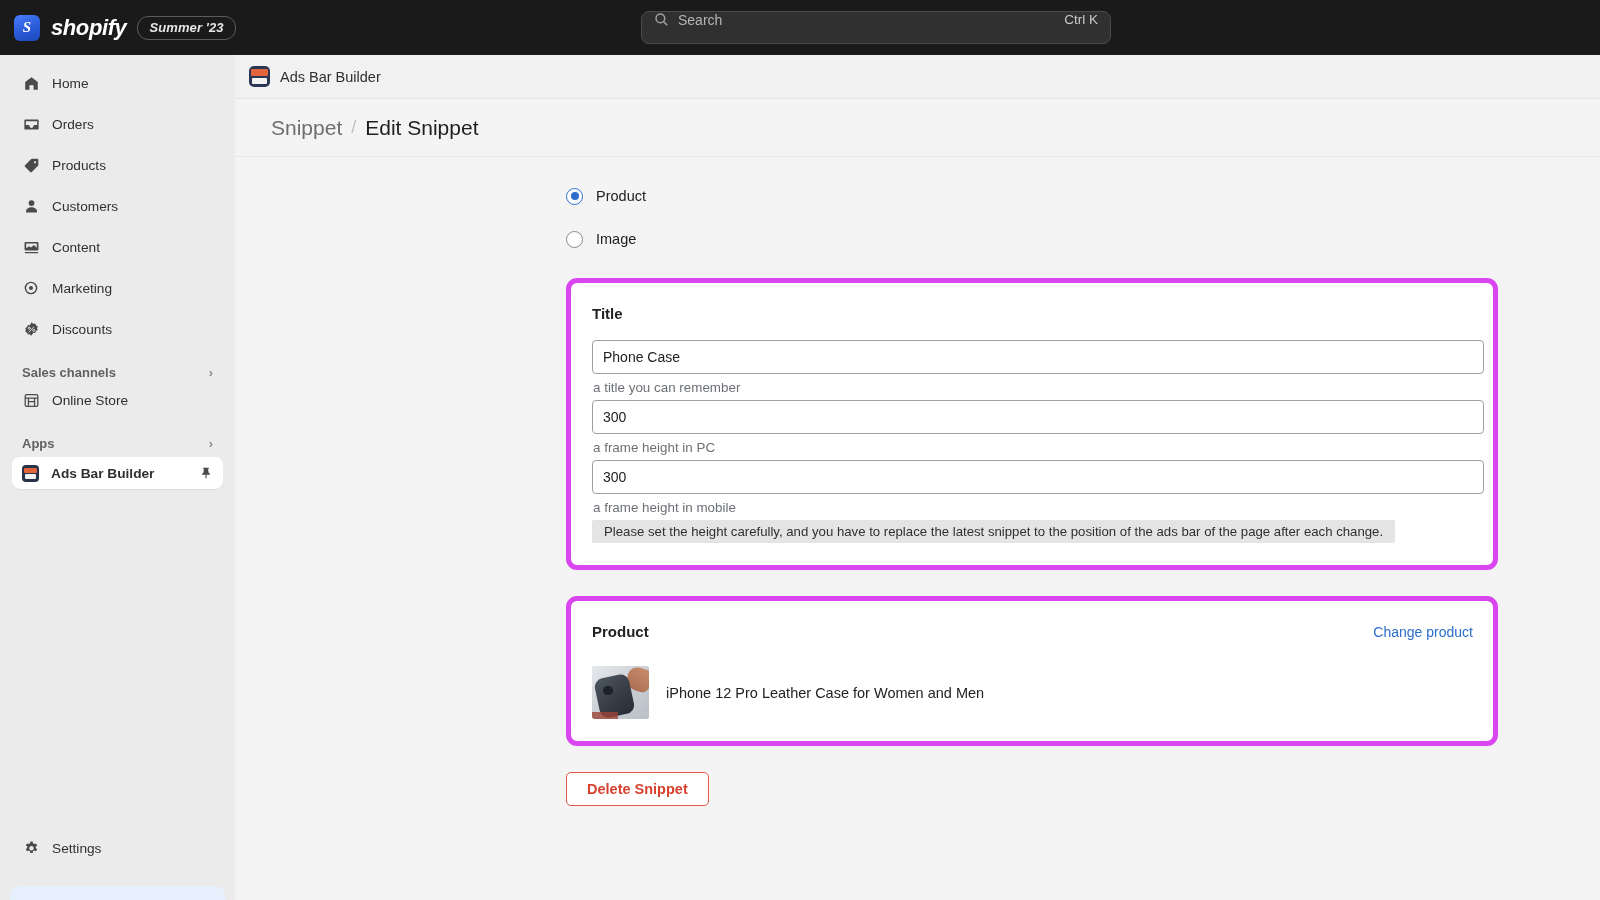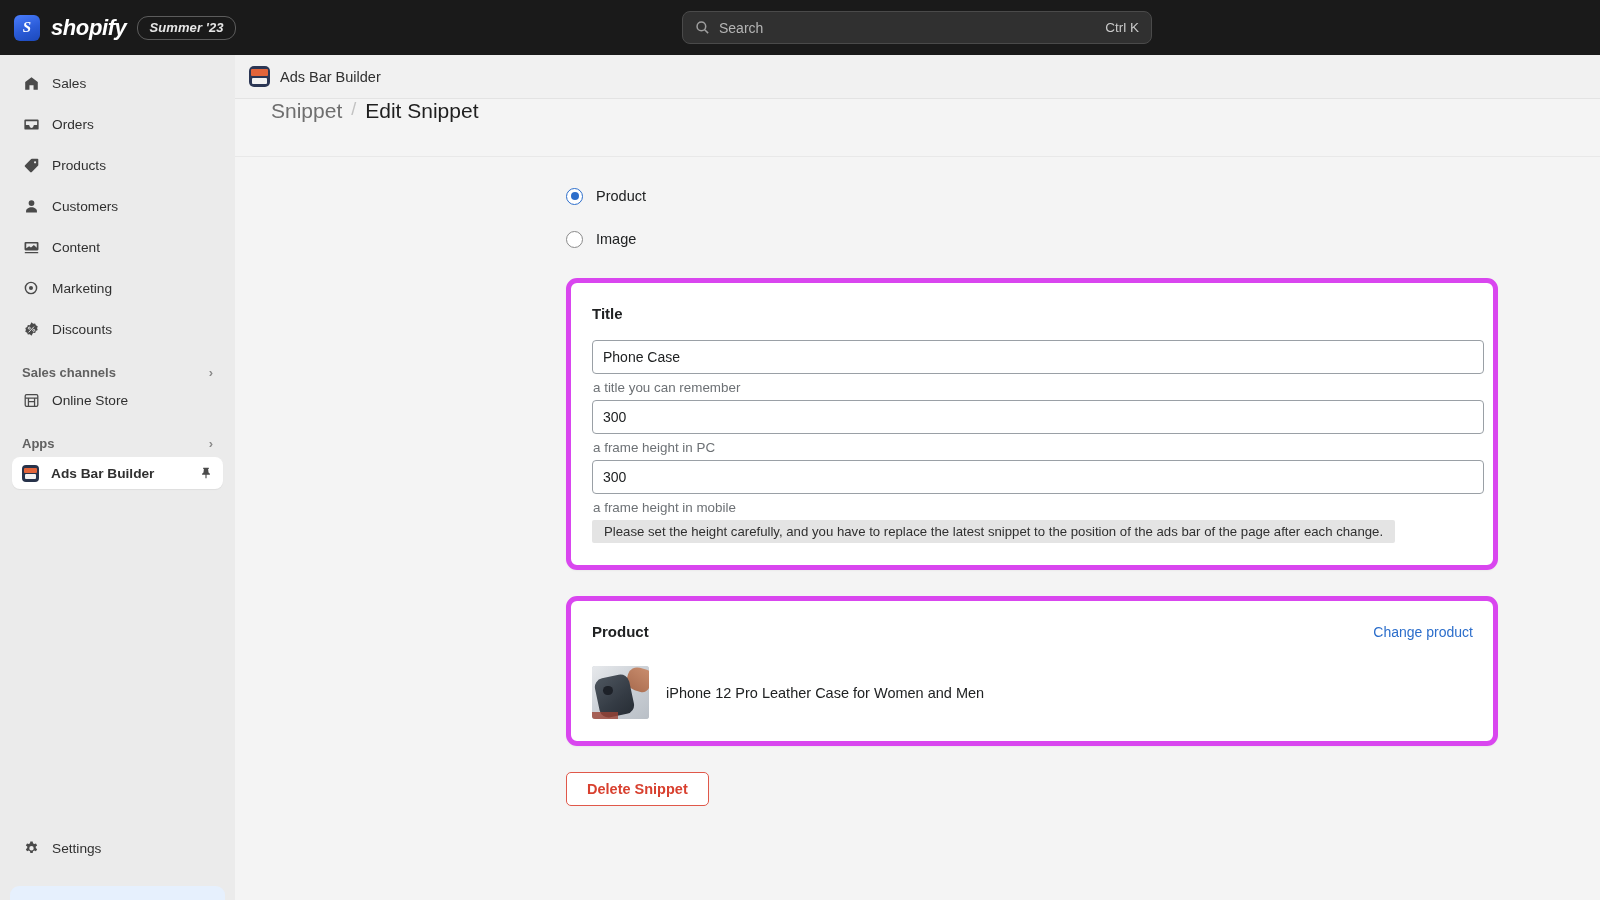--- a/index.html
+++ b/index.html
@@ -33,25 +33,25 @@
     color: #fff; font-size: 22px; font-weight: bold; font-style: italic;
     letter-spacing: -.4px;
   }
   .season-pill {
     border: 1px solid #5c5c5c; border-radius: 11px;
     padding: 3px 11px 4px; color: #e6e6e6;
     font-size: 13px; font-style: italic; font-weight: bold;
     letter-spacing: .1px;
   }
   .searchwrap {
-    position: absolute; left: 682px; top: 11px;
+    position: absolute; left: 641px; top: 11px;
     width: 470px; height: 33px;
     background: #303030; border: 1px solid #4a4a4a;
     border-radius: 8px;
-    display: flex; align-items: center; padding: 0 12px;
+    display: flex; align-items: flex-start; padding: 0 12px;
   }
   .search-ico { width: 15px; height: 15px; flex: none; opacity: .75; }
   .search-ico svg { display: block; }
   .search-ph { color: #b5b5b5; font-size: 14px; margin-left: 9px; flex: 1; }
   .search-kbd { color: #c9c9c9; font-size: 13.5px; }
 
   
   .sidebar {
     position: absolute; top: 55px; left: 0;
     width: 235px; height: 845px;
@@ -128,21 +128,21 @@
     content:""; position:absolute; left:2px; right:2px; top:3px; height:7px;
     background:#e2643a; border-radius:1px;
   }
   .app-header-ico::after {
     content:""; position:absolute; left:3px; right:3px; bottom:3px; height:6px;
     background:#f2f2f2; border-radius:1px;
   }
   .app-header-title { font-size: 14.5px; color: #303030; }
 
   .crumbbar {
-    height: 58px; display: flex; align-items: flex-start;
+    height: 58px; display: flex; align-items: center;
     padding-left: 36px; gap: 9px;
     border-bottom: 1px solid #e8e8e8;
   }
   .crumb-prev { font-size: 21px; color: #6e6e6e; cursor: pointer; }
   .crumb-sep { font-size: 18px; color: #c2c2c2; }
   .crumb-cur { font-size: 21px; color: #1f1f1f; }
 
   .content { padding: 28px 0 0 0; }
   .centerpane { width: 932px; margin-left: 331px; }
 
@@ -247,21 +247,21 @@
 </div>
 
 <div class="sidebar">
 
   <div class="nav-item">
     <span class="nav-ico">
       <svg width="17" height="17" viewBox="0 0 20 20" fill="currentColor">
           <path d="M10 2.6 2.6 8.2v9.2h5V12h4.8v5.4h5V8.2z"></path>
         </svg>
     </span>
-    <span>Sales</span>
+    <span>Home</span>
   </div>
 
   <div class="nav-item">
     <span class="nav-ico">
       <svg width="17" height="17" viewBox="0 0 20 20" fill="currentColor">
           <path d="M3 4h14a1.4 1.4 0 0 1 1.4 1.4v9.2A1.4 1.4 0 0 1 17 16H3a1.4 1.4 0 0 1-1.4-1.4V5.4A1.4 1.4 0 0 1 3 4zm.4 2.2v4.4h3.2a1 1 0 0 1 1 1 2.4 2.4 0 0 0 4.8 0 1 1 0 0 1 1-1h3.2V6.2z"></path>
         </svg>
     </span>
     <span>Orders</span>
   </div>

